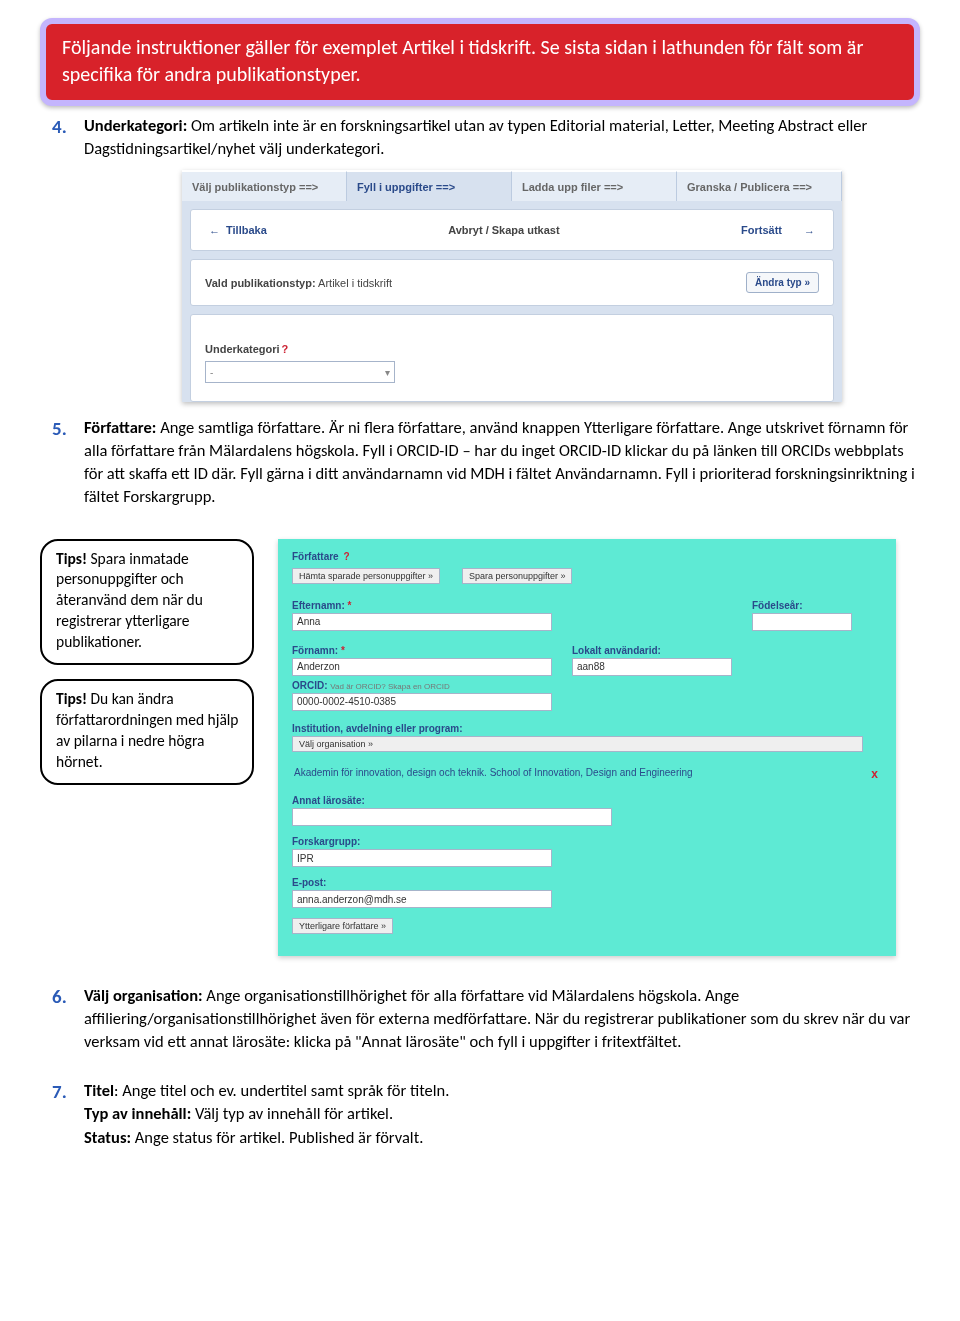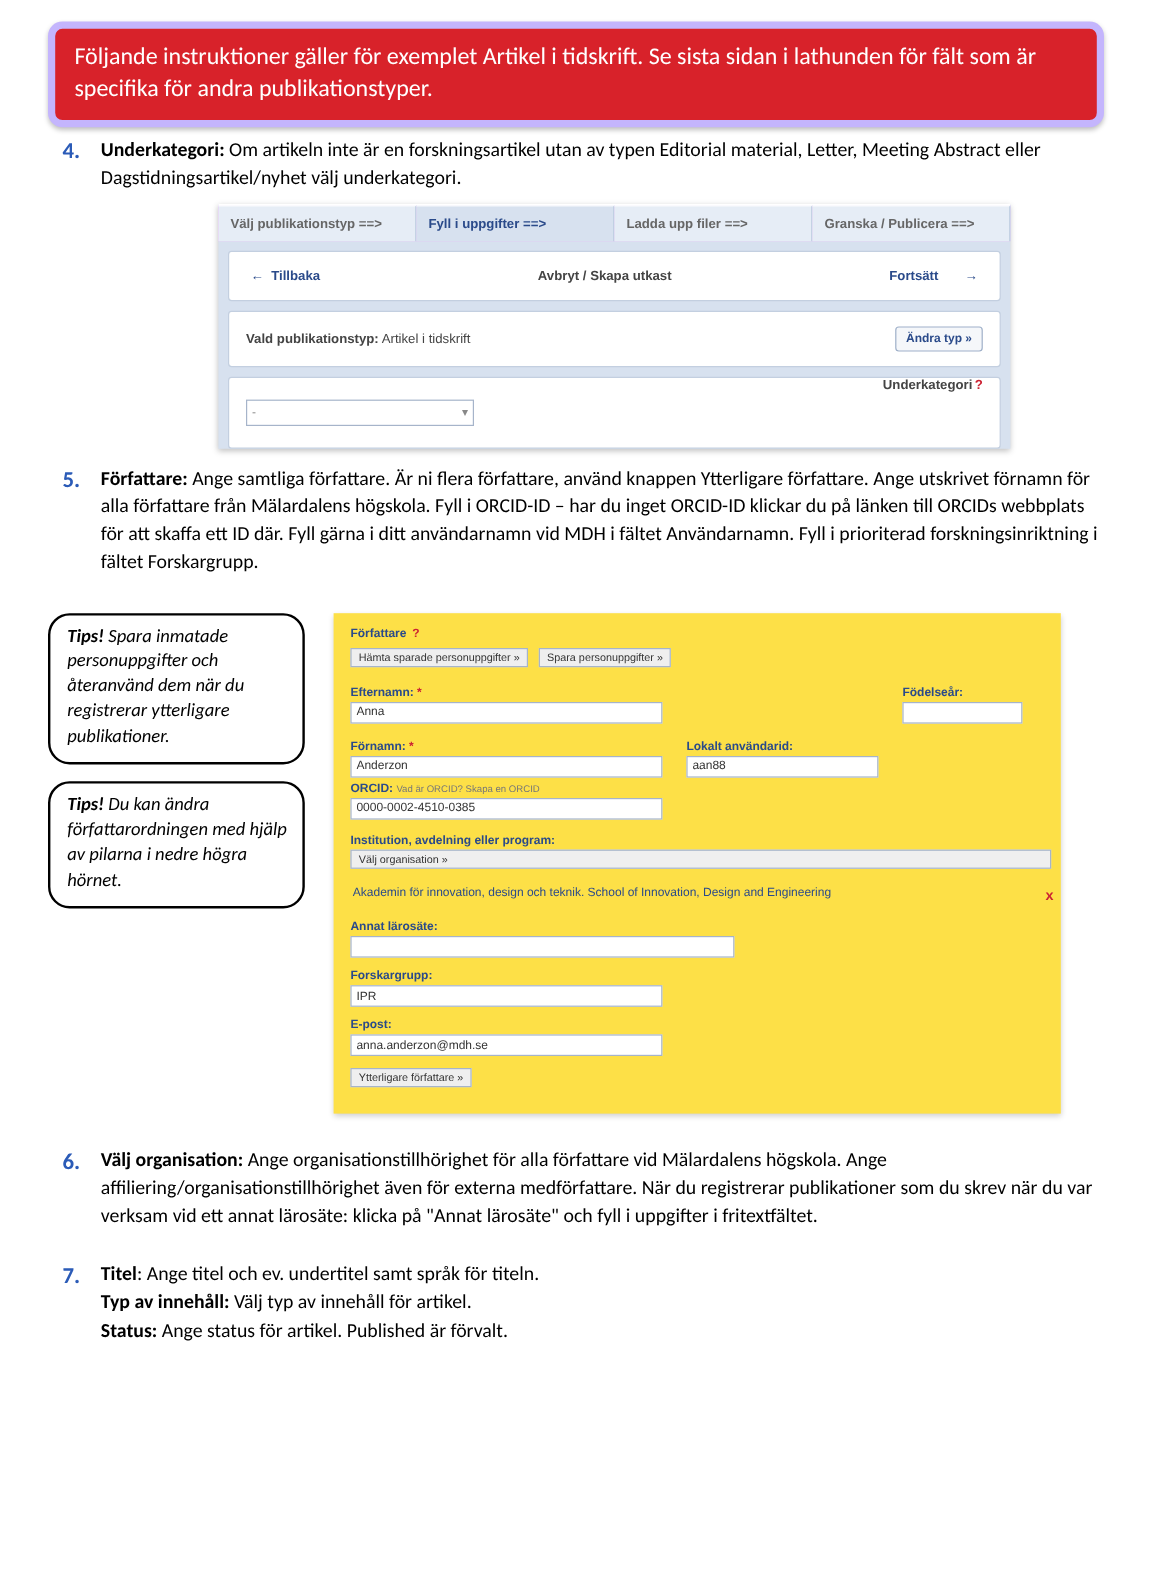--- a/index.html
+++ b/index.html
@@ -107,21 +107,21 @@
   .btn-mini {
     background: #f5f7fa;
     border: 1px solid #9fb0c9;
     border-radius: 3px;
     padding: 4px 8px;
     font-size: 10px;
     color: #2a4a8a;
     font-weight: 700;
   }
 
-  .card3 { display: block; padding: 0 14px 18px 14px; text-align: right; }
+  .card3 { display: block; padding: 28px 14px 18px 14px; }
   .help { color: #c23; font-weight: 700; margin-left: 2px; }
   .select {
     margin-top: 6px;
     width: 180px;
     height: 20px;
     background: #fff;
     border: 1px solid #a6b4ca;
     display: flex;
     justify-content: space-between;
     align-items: center;
@@ -129,55 +129,55 @@
     color: #888;
     font-size: 10px;
   }
 
   
   .tips-wrap {
     display: flex;
     gap: 24px;
     margin-top: 30px;
   }
-  .tips-col { width: 214px; display: flex; flex-direction: column; gap: 14px; font-style: italic; }
+  .tips-col { width: 214px; display: flex; flex-direction: column; gap: 14px; }
   .tip-box {
     border: 2px solid #000;
     border-radius: 18px;
     padding: 8px 12px 10px 14px;
     font-size: 15.5px;
     line-height: 1.35;
   }
   .tip-box b { font-weight: 700; }
 
   
   .panel2 {
     flex: 0 0 590px;
     width: 590px;
-    background: #fde047;
+    background: #5eead4;
     box-shadow: 0 2px 5px rgba(0,0,0,.2);
     font-family: Verdana, Arial, sans-serif;
     font-size: 10px;
     color: #333;
-    padding: 12px 2px 16px 14px;
+    padding: 12px 14px 16px 14px;
     position: relative;
   }
   .panel2 .hdr {
     font-weight: 700;
     color: #2a4a8a;
     margin-bottom: 6px;
   }
   .btn-grey {
     display: inline-block;
     background: #efefef;
     border: 1px solid #a6b4ca;
     padding: 2px 6px;
     font-size: 9px;
     color: #333;
-    margin-right: 6px;
+    margin-right: 19px;
     margin-bottom: 6px;
   }
   .panel2 .lbl { font-weight: 700; color: #2a4a8a; margin-top: 6px; }
   .panel2 .req { color: #c23; }
   .panel2 input.fld, .panel2 .fld {
     box-sizing: border-box;
     width: 100%;
     height: 18px;
     border: 1px solid #a6b4ca;
     background: #fff;

